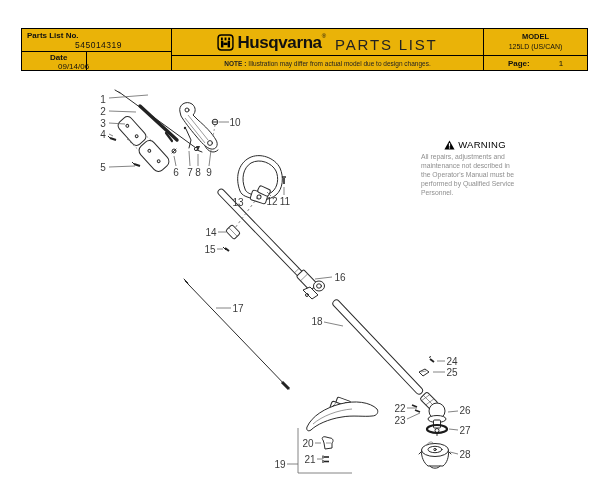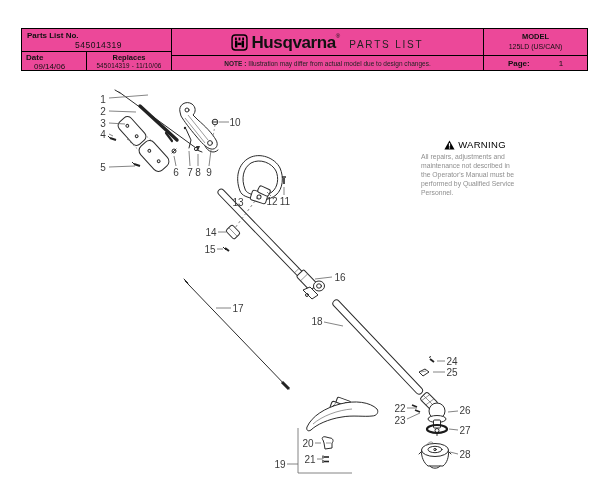--- a/index.html
+++ b/index.html
@@ -6,39 +6,39 @@
   html,body { background:#fff; }
   .page {
     position:relative; width:613px; height:500px; background:#ffffff; overflow:hidden;
     font-family:"Liberation Sans", sans-serif; color:#111;
   }
 
   
   .hdr {
     position:absolute; left:21px; top:28px; width:567px; height:43px;
     display:grid; grid-template-columns:150px 1fr 103px;
-    border:1px solid #000; background:#ec4899;
+    border:1px solid #000; background:#eab308;
   }
   .hdr-left { border-right:1px solid #000; display:flex; flex-direction:column; }
   .hdr-left-top { height:23px; border-bottom:1px solid #000; position:relative; }
   .lbl-plno { position:absolute; left:5px; top:2px; font-size:8px; font-weight:bold; }
   .val-plno { position:absolute; left:4px; right:0; bottom:1px; text-align:center; font-size:8.5px; letter-spacing:.5px; }
   .hdr-left-bot { flex:1; display:grid; grid-template-columns:65px 1fr; }
-  .cell-date { border-right:1px solid #000; padding:1px 0 0 4px; }
+  .cell-date { border-right:1px solid #000; padding:1px 0 0 4px;margin-left:24px; }
   .lbl-date { font-size:8px; font-weight:bold; display:block; }
   .val-date { font-size:8px; display:block; padding-left:8px; }
   .cell-repl { text-align:center; padding-top:1px; }
   .lbl-repl { font-size:7.5px; font-weight:bold; display:block; }
   .val-repl { font-size:6.3px; display:block; letter-spacing:.2px; }
 
   .hdr-mid { border-right:1px solid #000; display:flex; flex-direction:column; }
   .hdr-mid-top { height:27px; border-bottom:1px solid #000; display:flex; align-items:center; justify-content:center; gap:0; }
   .brand { font-size:17px; font-weight:bold; letter-spacing:-.4px; line-height:1; }
   .regmark { font-size:6px; align-self:flex-start; margin-top:4px; }
-  .doc-title { font-size:10px; letter-spacing:1.8px; color:#222; margin-left:9px; margin-top:4px; }
+  .doc-title { font-size:15px; letter-spacing:1.8px; color:#222; margin-left:9px; margin-top:4px; }
   .hdr-mid-bot { flex:1; display:flex; align-items:center; justify-content:center; font-size:6.5px; color:#222; }
   .note-lbl { font-weight:bold; margin-right:2px; }
 
   .hdr-right { display:flex; flex-direction:column; }
   .hdr-right-top { height:27px; border-bottom:1px solid #000; text-align:center; padding-top:3px; }
   .lbl-model { font-size:7.5px; font-weight:bold; display:block; }
   .val-model { font-size:7px; display:block; margin-top:2px; }
   .hdr-right-bot { flex:1; display:flex; align-items:center; justify-content:center; gap:29px; }
   .lbl-page { font-size:8px; font-weight:bold; }
   .val-page { font-size:8px; }
@@ -66,24 +66,20 @@
   <div class="hdr">
     <div class="hdr-left">
       <div class="hdr-left-top">
         <span class="lbl-plno">Parts List No.</span>
         <span class="val-plno">545014319</span>
       </div>
       <div class="hdr-left-bot">
         <div class="cell-date">
           <span class="lbl-date">Date</span>
           <span class="val-date">09/14/06</span>
-        </div>
-        <div class="cell-repl">
-          <span class="lbl-repl">Replaces</span>
-          <span class="val-repl">545014319 - 11/10/06</span>
         </div>
       </div>
     </div>
 
     <div class="hdr-mid">
       <div class="hdr-mid-top">
         <svg class="hlogo" viewBox="0 0 24 24">
           <rect x="1.5" y="1.5" width="21" height="21" rx="4.5" fill="none" stroke="#000" stroke-width="2"></rect>
           <rect x="5.6" y="5" width="2.6" height="4" fill="#000"></rect>
           <rect x="10.7" y="5" width="2.6" height="4" fill="#000"></rect>

